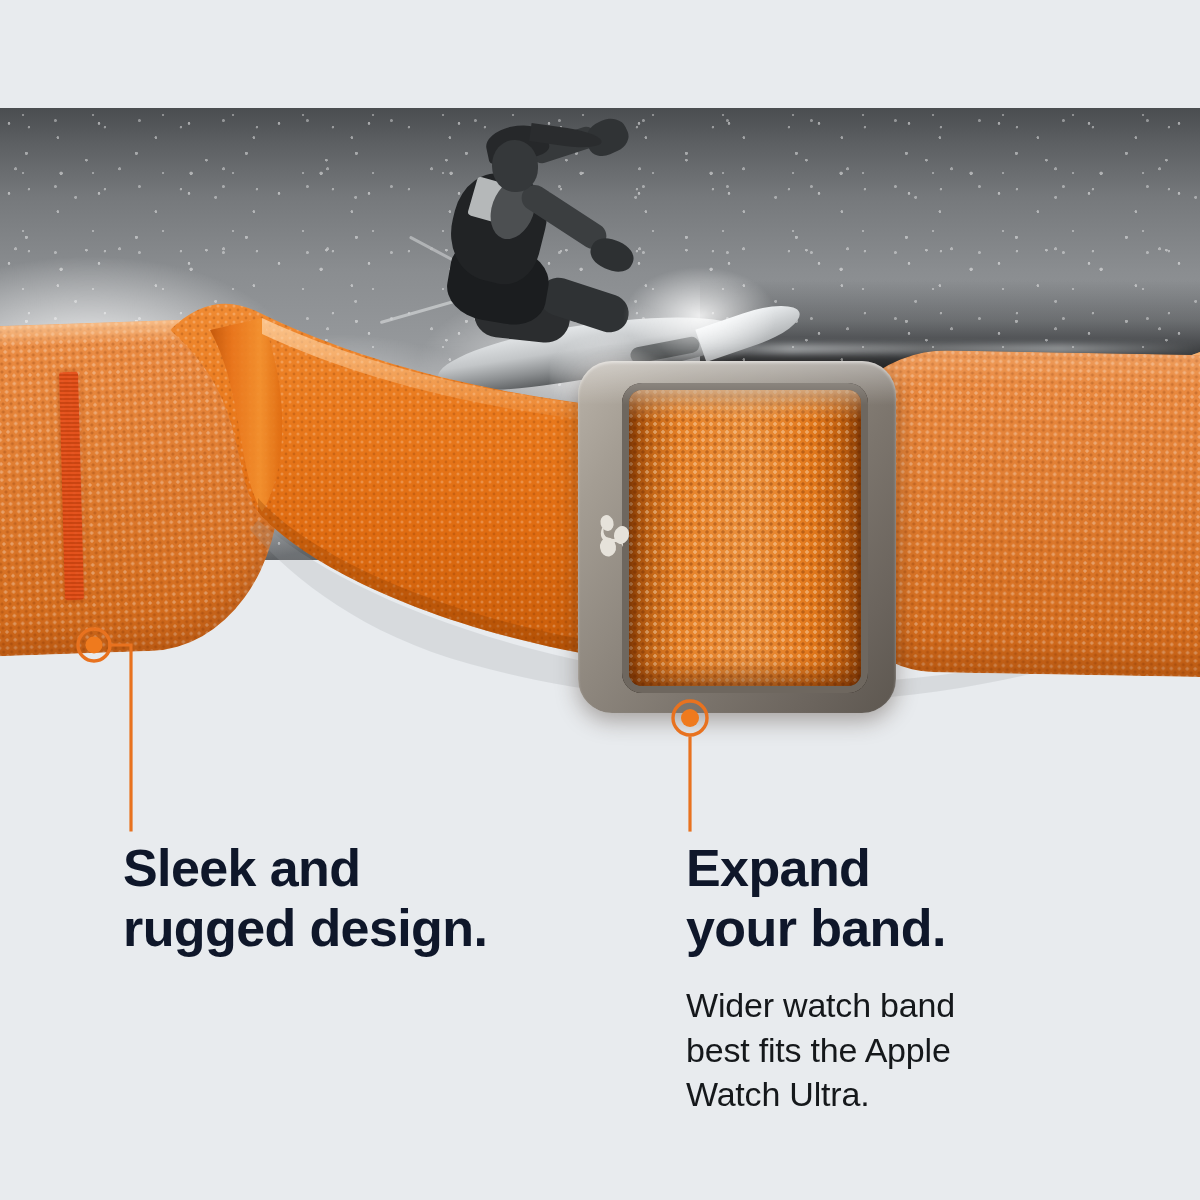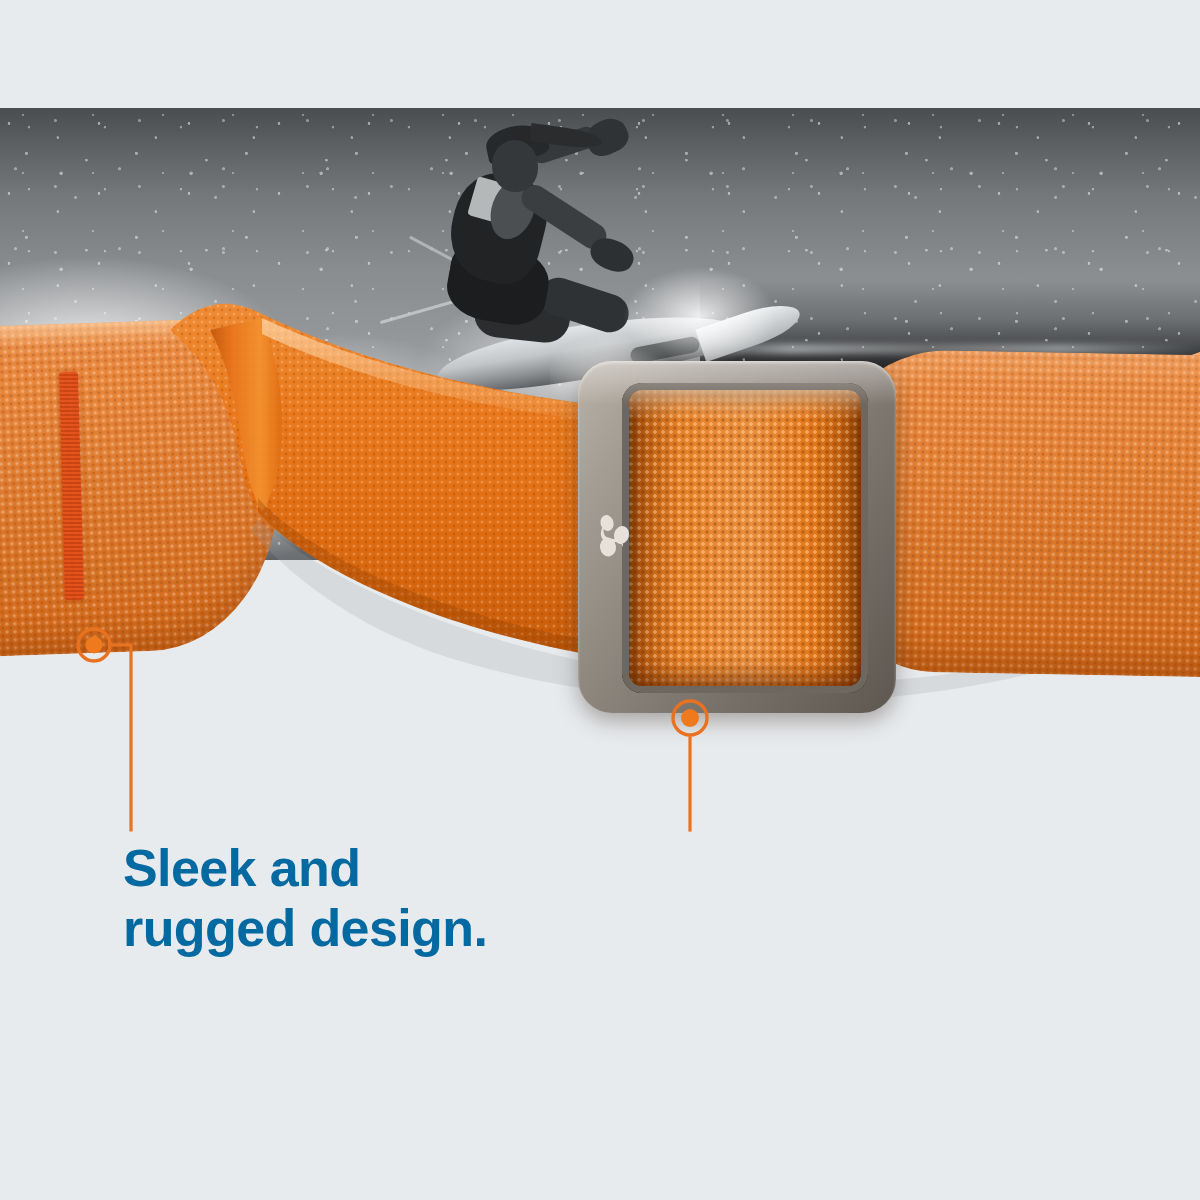--- a/index.html
+++ b/index.html
@@ -230,21 +230,21 @@
   
   .col {
     position: absolute;
     top: 838px;
     width: 480px;
   }
   .col-left  { left: 123px; }
   .col-right { left: 686px; }
   .headline {
     margin: 0;
-    color: #0369a1;
+    color: #0f172a;
     font-size: 52px;
     line-height: 1.16;
     font-weight: 700;
     letter-spacing: -0.6px;
     white-space: pre-line;
   }
   .body {
     margin: 24px 0 0 0;
     color: #15181b;
     font-size: 34px;
@@ -389,14 +389,21 @@
       <circle cx="690" cy="718" r="17" fill="none" stroke="#e8721f" stroke-width="3.4"></circle>
       <circle cx="690" cy="718" r="9" fill="#ef7a1d"></circle>
     </g>
   </svg>
 
   <div class="col col-left">
     <h2 class="headline">Sleek and
 rugged design.</h2>
   </div>
 
+  <div class="col col-right">
+    <h2 class="headline">Expand
+your band.</h2>
+    <p class="body">Wider watch band
+best fits the Apple
+Watch Ultra.</p>
+  </div>
 
 </div>
 
 </body></html>

